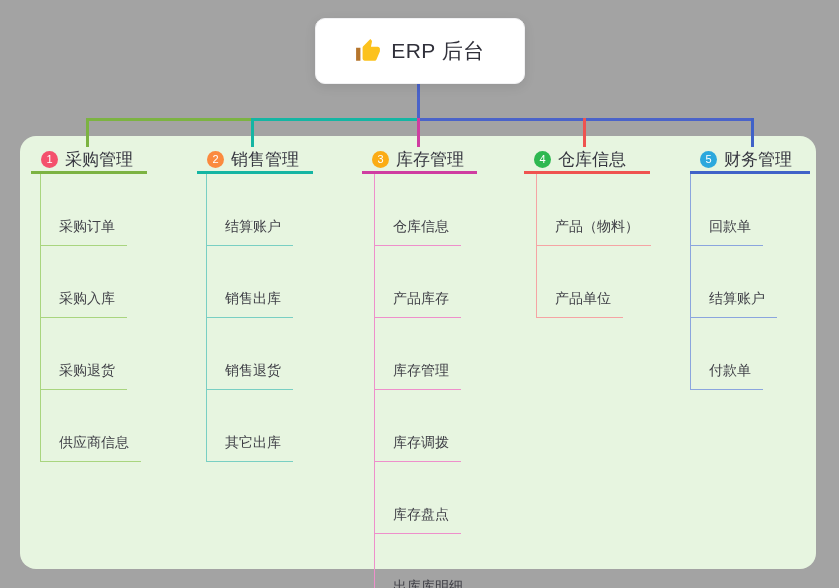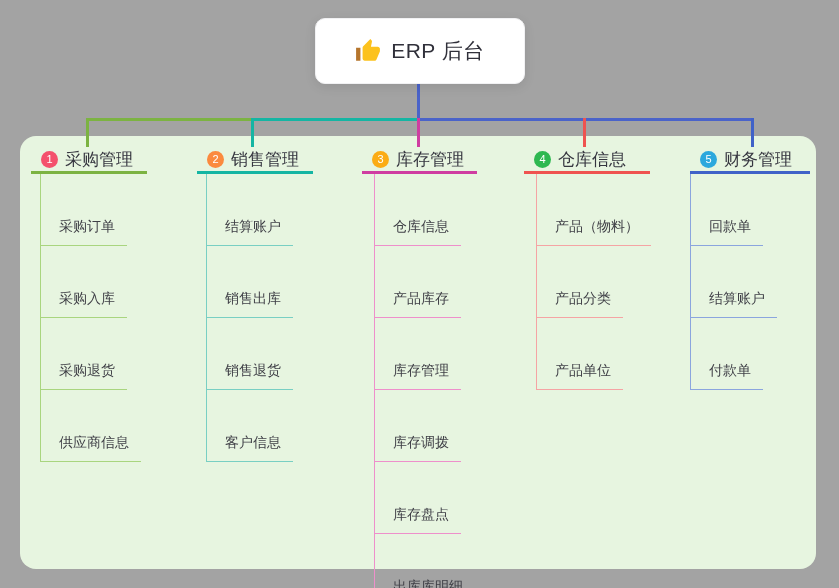--- a/index.html
+++ b/index.html
@@ -98,21 +98,21 @@
 
   <div class="branch b2" style="--strong: #15b5a3; --light: #79cfc3; --badge: #fb8a3e;">
     <div class="header">
       <span class="badge">2</span>
       <span class="title">销售管理</span>
     </div>
     <div class="children">
       <div class="child">结算账户</div>
       <div class="child">销售出库</div>
       <div class="child">销售退货</div>
-      <div class="child">客户信息</div>
+      <div class="child">其它出库</div>
     </div>
   </div>
 
   <div class="branch b3" style="--strong: #cf3da1; --light: #ee8fcb; --badge: #fbac15;">
     <div class="header">
       <span class="badge">3</span>
       <span class="title">库存管理</span>
     </div>
     <div class="children">
       <div class="child">仓库信息</div>
@@ -124,21 +124,20 @@
     </div>
   </div>
 
   <div class="branch b4" style="--strong: #ef5350; --light: #f5a4a4; --badge: #2eb850;">
     <div class="header">
       <span class="badge">4</span>
       <span class="title">仓库信息</span>
     </div>
     <div class="children">
       <div class="child">产品（物料）</div>
-      <div class="child">产品分类</div>
       <div class="child">产品单位</div>
     </div>
   </div>
 
   <div class="branch b5" style="--strong: #4062c8; --light: #8ba5de; --badge: #2ca8dd;">
     <div class="header">
       <span class="badge">5</span>
       <span class="title">财务管理</span>
     </div>
     <div class="children">

